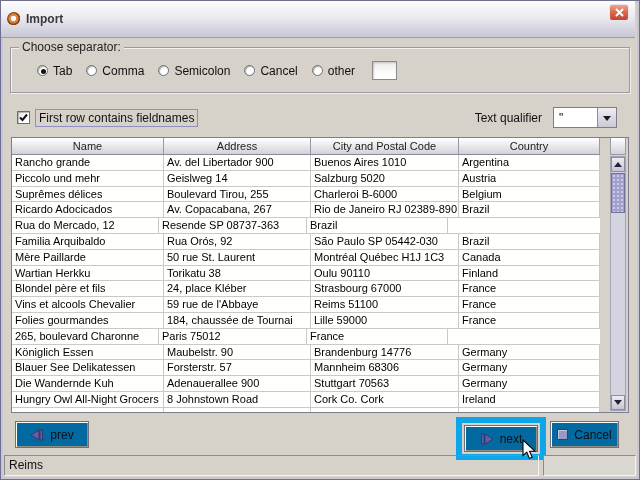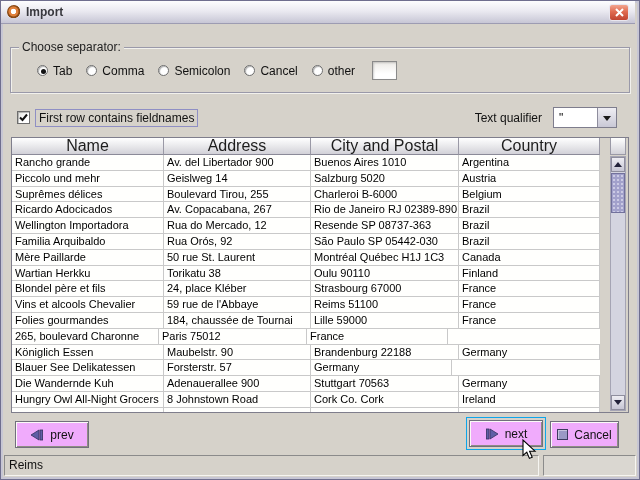--- a/index.html
+++ b/index.html
@@ -4,21 +4,21 @@
 <style>
   html,body{margin:0;padding:0}
   body{width:640px;height:480px;position:relative;overflow:hidden;
        font-family:"Liberation Sans",sans-serif;background:#b0aeb8}
   *{box-sizing:border-box}
 
   .dialog{position:absolute;inset:0;border:1px solid #6f6e8e;background:#d6d2ca;
           box-shadow:inset 0 0 0 2px #c7c6d4}
 
   
-  .titlebar{position:absolute;left:0;right:4px;top:0;height:23px;
+  .titlebar{position:absolute;left:0;right:4px;top:0;height:37px;
             background:linear-gradient(#fdfdfe 0%,#ebeaf1 45%,#c7c6d5 100%);
             border-bottom:1px solid #9d9cb2;display:flex;align-items:center;padding:0 6px}
   .app-icon{width:14px;height:14px;border-radius:50%;margin-right:5px;
             background:radial-gradient(circle at 46% 46%,#ffffff 0 2.5px,#e0803a 3px 4.5px,#8a4a16 5.5px 6.5px,rgba(0,0,0,0) 7px)}
   .title{font-size:12px;font-weight:bold;color:#38383e}
   .close{position:absolute;right:6px;top:3px;width:20px;height:17px;border-radius:3px;
          border:1px solid #e8e6ef;background:linear-gradient(#f2a58f,#e06a50 45%,#c04431);
          display:flex;align-items:center;justify-content:center;padding:0;cursor:default}
 
   
@@ -47,21 +47,21 @@
   .combo-value{flex:1;font-size:12px;padding:3px 0 0 5px;color:#000}
   .combo-btn{width:19px;background:linear-gradient(#efeef3,#c9c8d6);border-left:1px solid #8e8d9d;
              display:flex;align-items:center;justify-content:center}
   .combo-btn::after{content:"";border:4px solid transparent;border-top:5px solid #1a1a1a;margin-top:5px}
 
   
   .tablewrap{position:absolute;left:10px;top:136px;width:618px;height:276px;
              border:1px solid #7f7e8c;background:#d6d2ca}
   .thead{display:flex;height:17px}
   .hcell{background:linear-gradient(#ffffff,#e9e9ec 50%,#d2d1d8);border-right:1px solid #9a99a6;
-         border-bottom:1px solid #8b8a98;font-size:16px;text-align:center;line-height:16px;
+         border-bottom:1px solid #8b8a98;font-size:11px;text-align:center;line-height:16px;
          color:#1d1d1d;overflow:hidden;flex:none}
   .hgap{width:10px;flex:none}
   .hcorner{flex:1;background:linear-gradient(#ffffff,#d2d1d8);border:1px solid #9a99a6;border-top:none;margin-right:2px}
   .c0{width:152px}.c1{width:147px}.c2{width:148px}.c3{width:141px}
   .tbody{position:relative;height:257px;display:flex;overflow:hidden}
   .rows{width:588px;background:#c4b5fd;overflow:hidden;flex:none}
   .trow{display:flex;height:15.8px;border-bottom:1px solid #c9c9c9;background:#fffffd}
   .tcell{border-right:1px solid #c9c9c9;font-size:11px;line-height:14.5px;padding-left:3px;
          white-space:nowrap;overflow:hidden;color:#000;flex:none}
   .sb-area{flex:1;position:relative}
@@ -70,26 +70,26 @@
   .sb-btn{position:absolute;left:0;width:14px;height:15px;border:1px solid #8f8e9e;
           background:linear-gradient(#eeedf3,#c6c5d4);display:flex;align-items:center;justify-content:center}
   .sb-up{top:0}.sb-down{bottom:0}
   .sb-up::after{content:"";border:4px solid transparent;border-bottom:5px solid #23223a;margin-top:-4px}
   .sb-down::after{content:"";border:4px solid transparent;border-top:5px solid #23223a;margin-bottom:-4px}
   .sb-thumb{position:absolute;left:0;top:16px;width:14px;height:40px;border:1px solid #72719c;
             background-color:#a2a1cb;
             background-image:radial-gradient(#cbcae4 25%,rgba(0,0,0,0) 27%);background-size:4px 4px}
 
   
-  .btn{position:absolute;height:27px;background:#f0abfc;border:1px solid #716f7c;
+  .btn{position:absolute;height:27px;background:#0369a1;border:1px solid #716f7c;
        box-shadow:inset 1px 1px 0 #fbfaf7,inset -1px -1px 0 #8f8d84;
        font-size:12px;color:#111;display:flex;align-items:center;justify-content:center;gap:6px;
        font-family:inherit;padding:0;cursor:default}
   #prev-btn{left:14px;top:420px;width:74px}
-  .ring{position:absolute;left:465px;top:416px;padding:2px;border:1px solid #0ea5e9}
+  .ring{position:absolute;left:455px;top:416px;padding:2px;border:6px solid #0ea5e9}
   #next-btn{position:static;width:74px;height:27px}
   #cancel-btn{left:549px;top:420px;width:69px}
   .sq-icon{width:11px;height:11px;background:#9a99c6;border:1px solid #3c3b60;
            box-shadow:inset 1px 1px 0 #c5c4de}
 
   
   .statusbar{position:absolute;left:3px;right:3px;bottom:3px;height:21px;display:flex;gap:4px}
   .stat-left{flex:1;border:1px solid;border-color:#8b8b8b #f6f5f1 #f6f5f1 #8b8b8b;
              font-size:12px;padding:2px 4px;color:#111}
   .stat-right{width:93px;border:1px solid;border-color:#8b8b8b #f6f5f1 #f6f5f1 #8b8b8b;
@@ -180,21 +180,20 @@
             <div class="tcell c2">Charleroi B-6000</div>
             <div class="tcell c3">Belgium</div>
           </div>
           <div class="trow">
             <div class="tcell c0">Ricardo Adocicados</div>
             <div class="tcell c1">Av. Copacabana, 267</div>
             <div class="tcell c2">Rio de Janeiro RJ 02389-890</div>
             <div class="tcell c3">Brazil</div>
           </div>
           <div class="trow">
-            <div class="tcell c0">Wellington Importadora</div>
             <div class="tcell c1">Rua do Mercado, 12</div>
             <div class="tcell c2">Resende SP 08737-363</div>
             <div class="tcell c3">Brazil</div>
           </div>
           <div class="trow">
             <div class="tcell c0">Familia Arquibaldo</div>
             <div class="tcell c1">Rua Orós, 92</div>
             <div class="tcell c2">São Paulo SP 05442-030</div>
             <div class="tcell c3">Brazil</div>
           </div>
@@ -229,26 +228,27 @@
             <div class="tcell c3">France</div>
           </div>
           <div class="trow">
             <div class="tcell c1">265, boulevard Charonne</div>
             <div class="tcell c2">Paris 75012</div>
             <div class="tcell c3">France</div>
           </div>
           <div class="trow">
             <div class="tcell c0">Königlich Essen</div>
             <div class="tcell c1">Maubelstr. 90</div>
-            <div class="tcell c2">Brandenburg 22188</div>
+            <div class="tcell c2">Brandenburg 14776</div>
             <div class="tcell c3">Germany</div>
           </div>
           <div class="trow">
             <div class="tcell c0">Blauer See Delikatessen</div>
             <div class="tcell c1">Forsterstr. 57</div>
+            <div class="tcell c2">Mannheim 68306</div>
             <div class="tcell c3">Germany</div>
           </div>
           <div class="trow">
             <div class="tcell c0">Die Wandernde Kuh</div>
             <div class="tcell c1">Adenauerallee 900</div>
             <div class="tcell c2">Stuttgart 70563</div>
             <div class="tcell c3">Germany</div>
           </div>
           <div class="trow">
             <div class="tcell c0">Hungry Owl All-Night Grocers</div>

